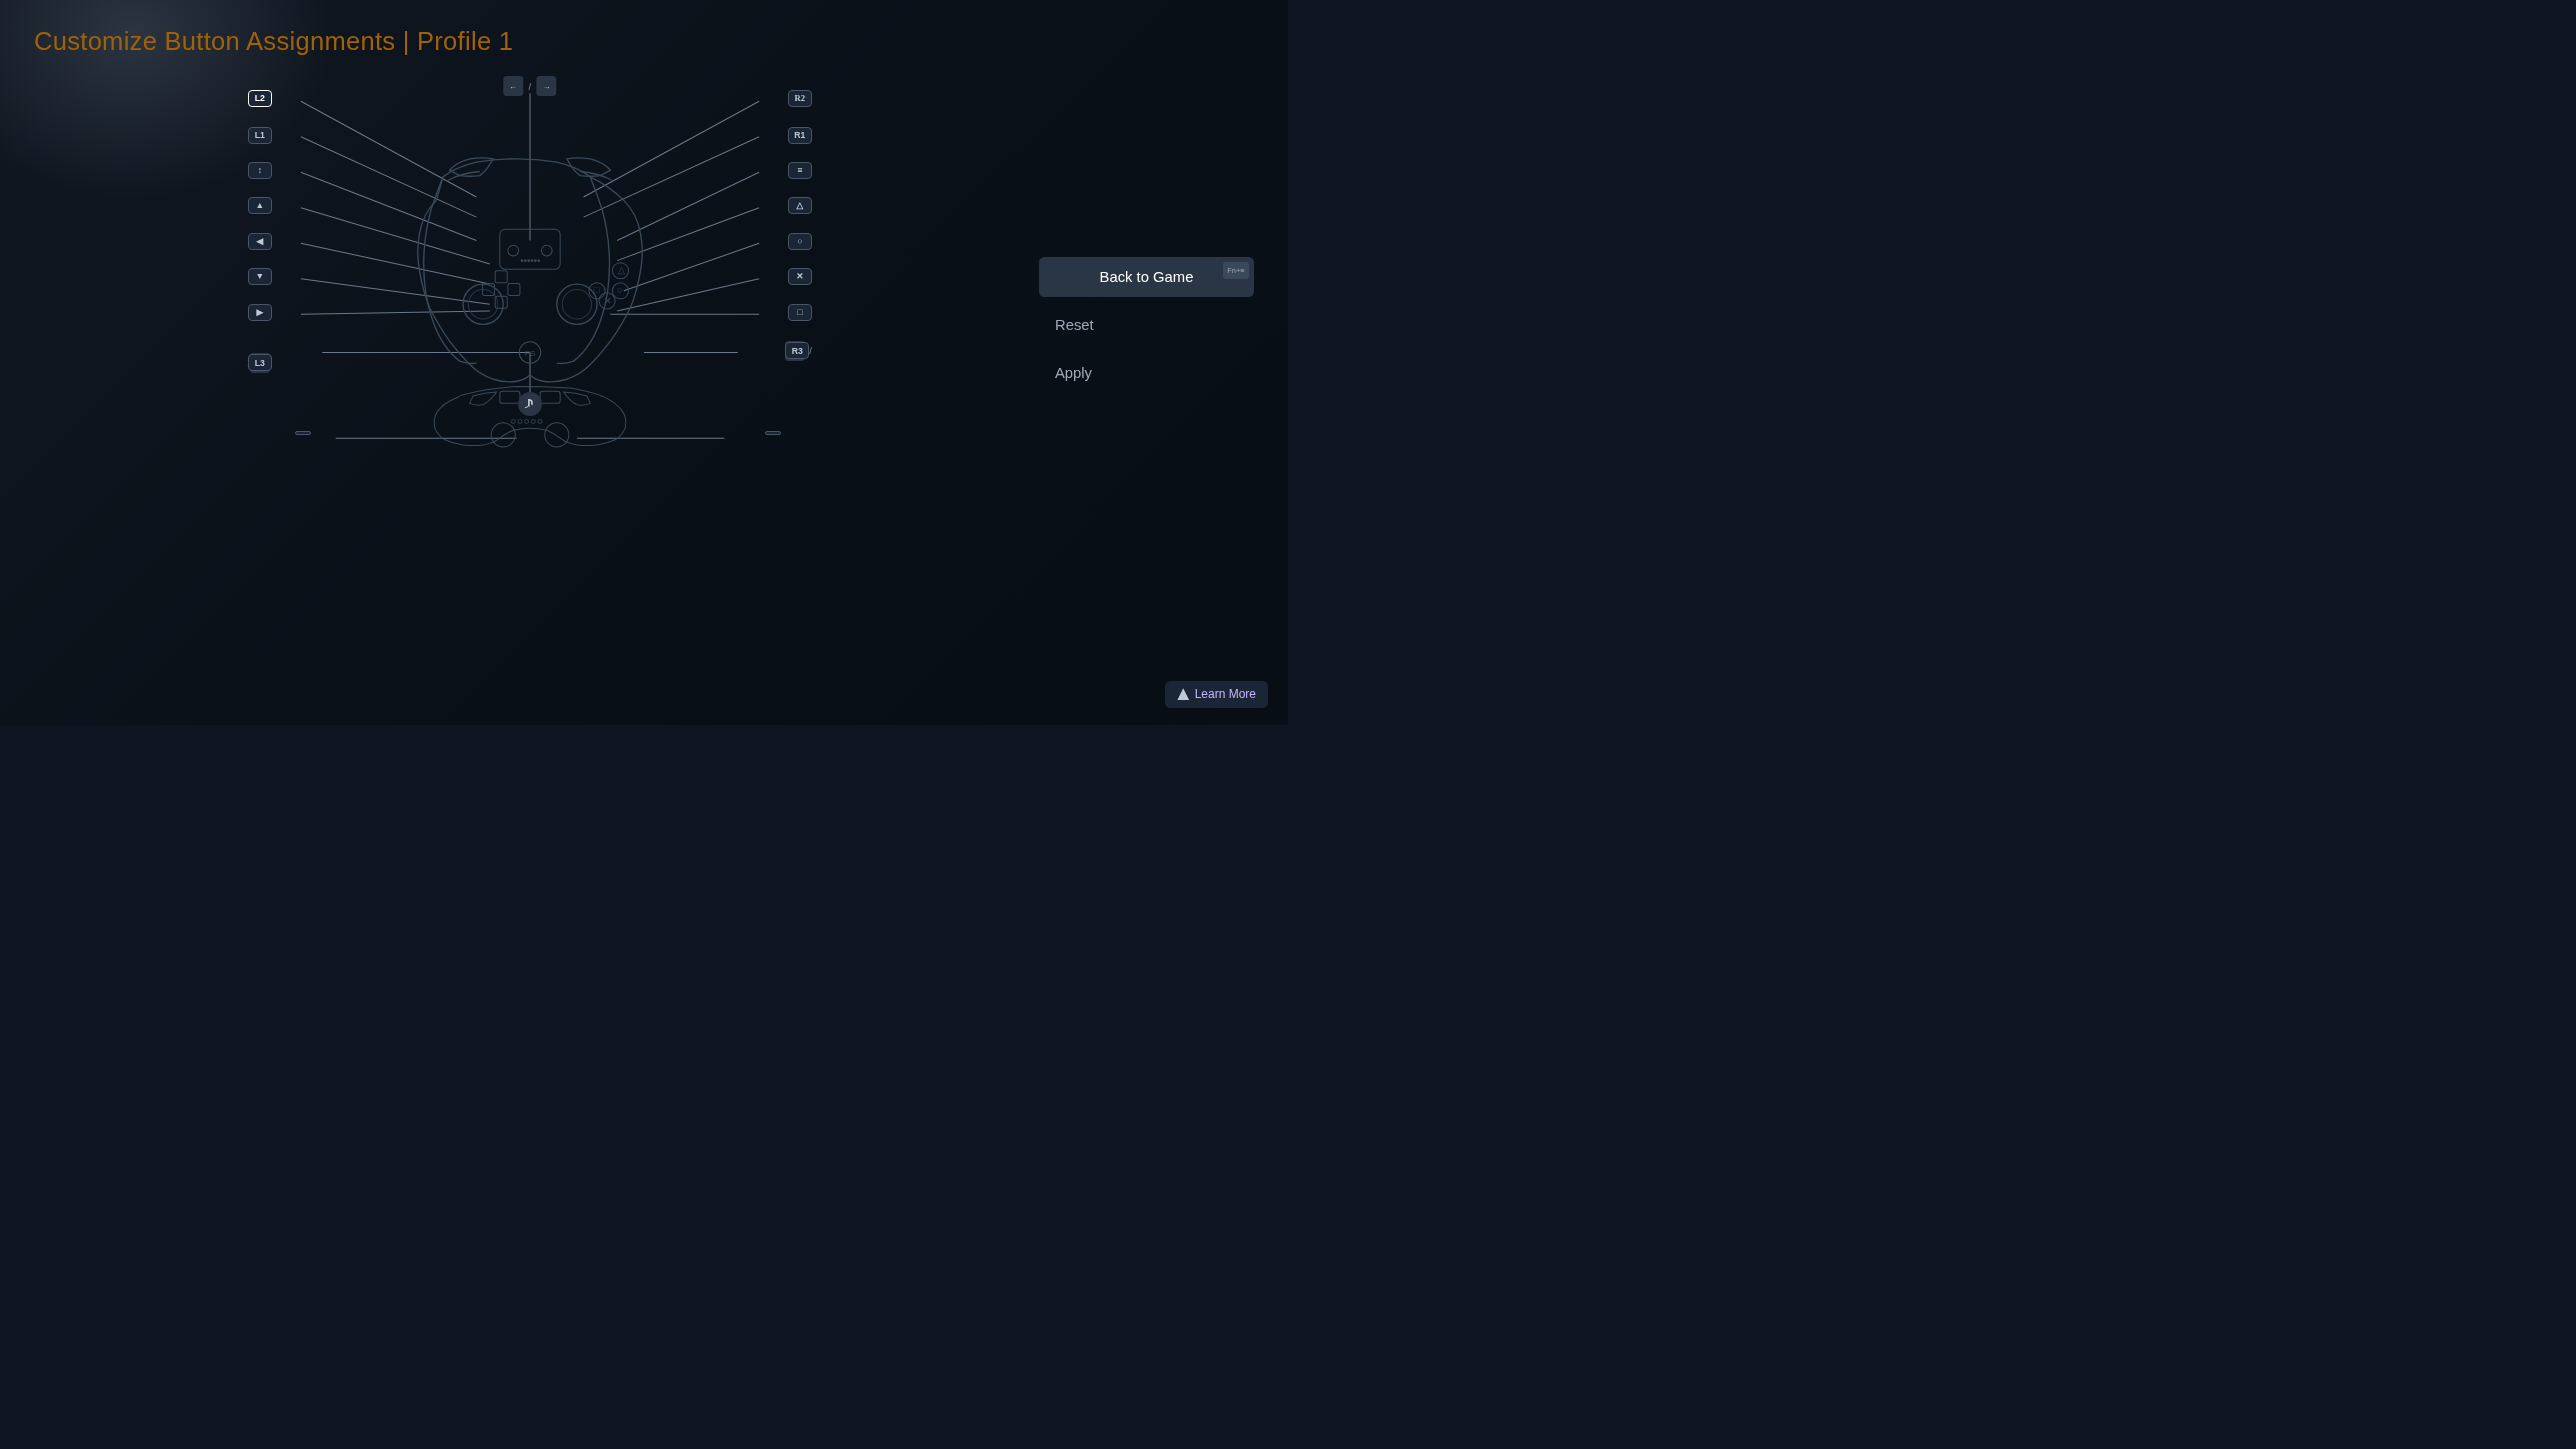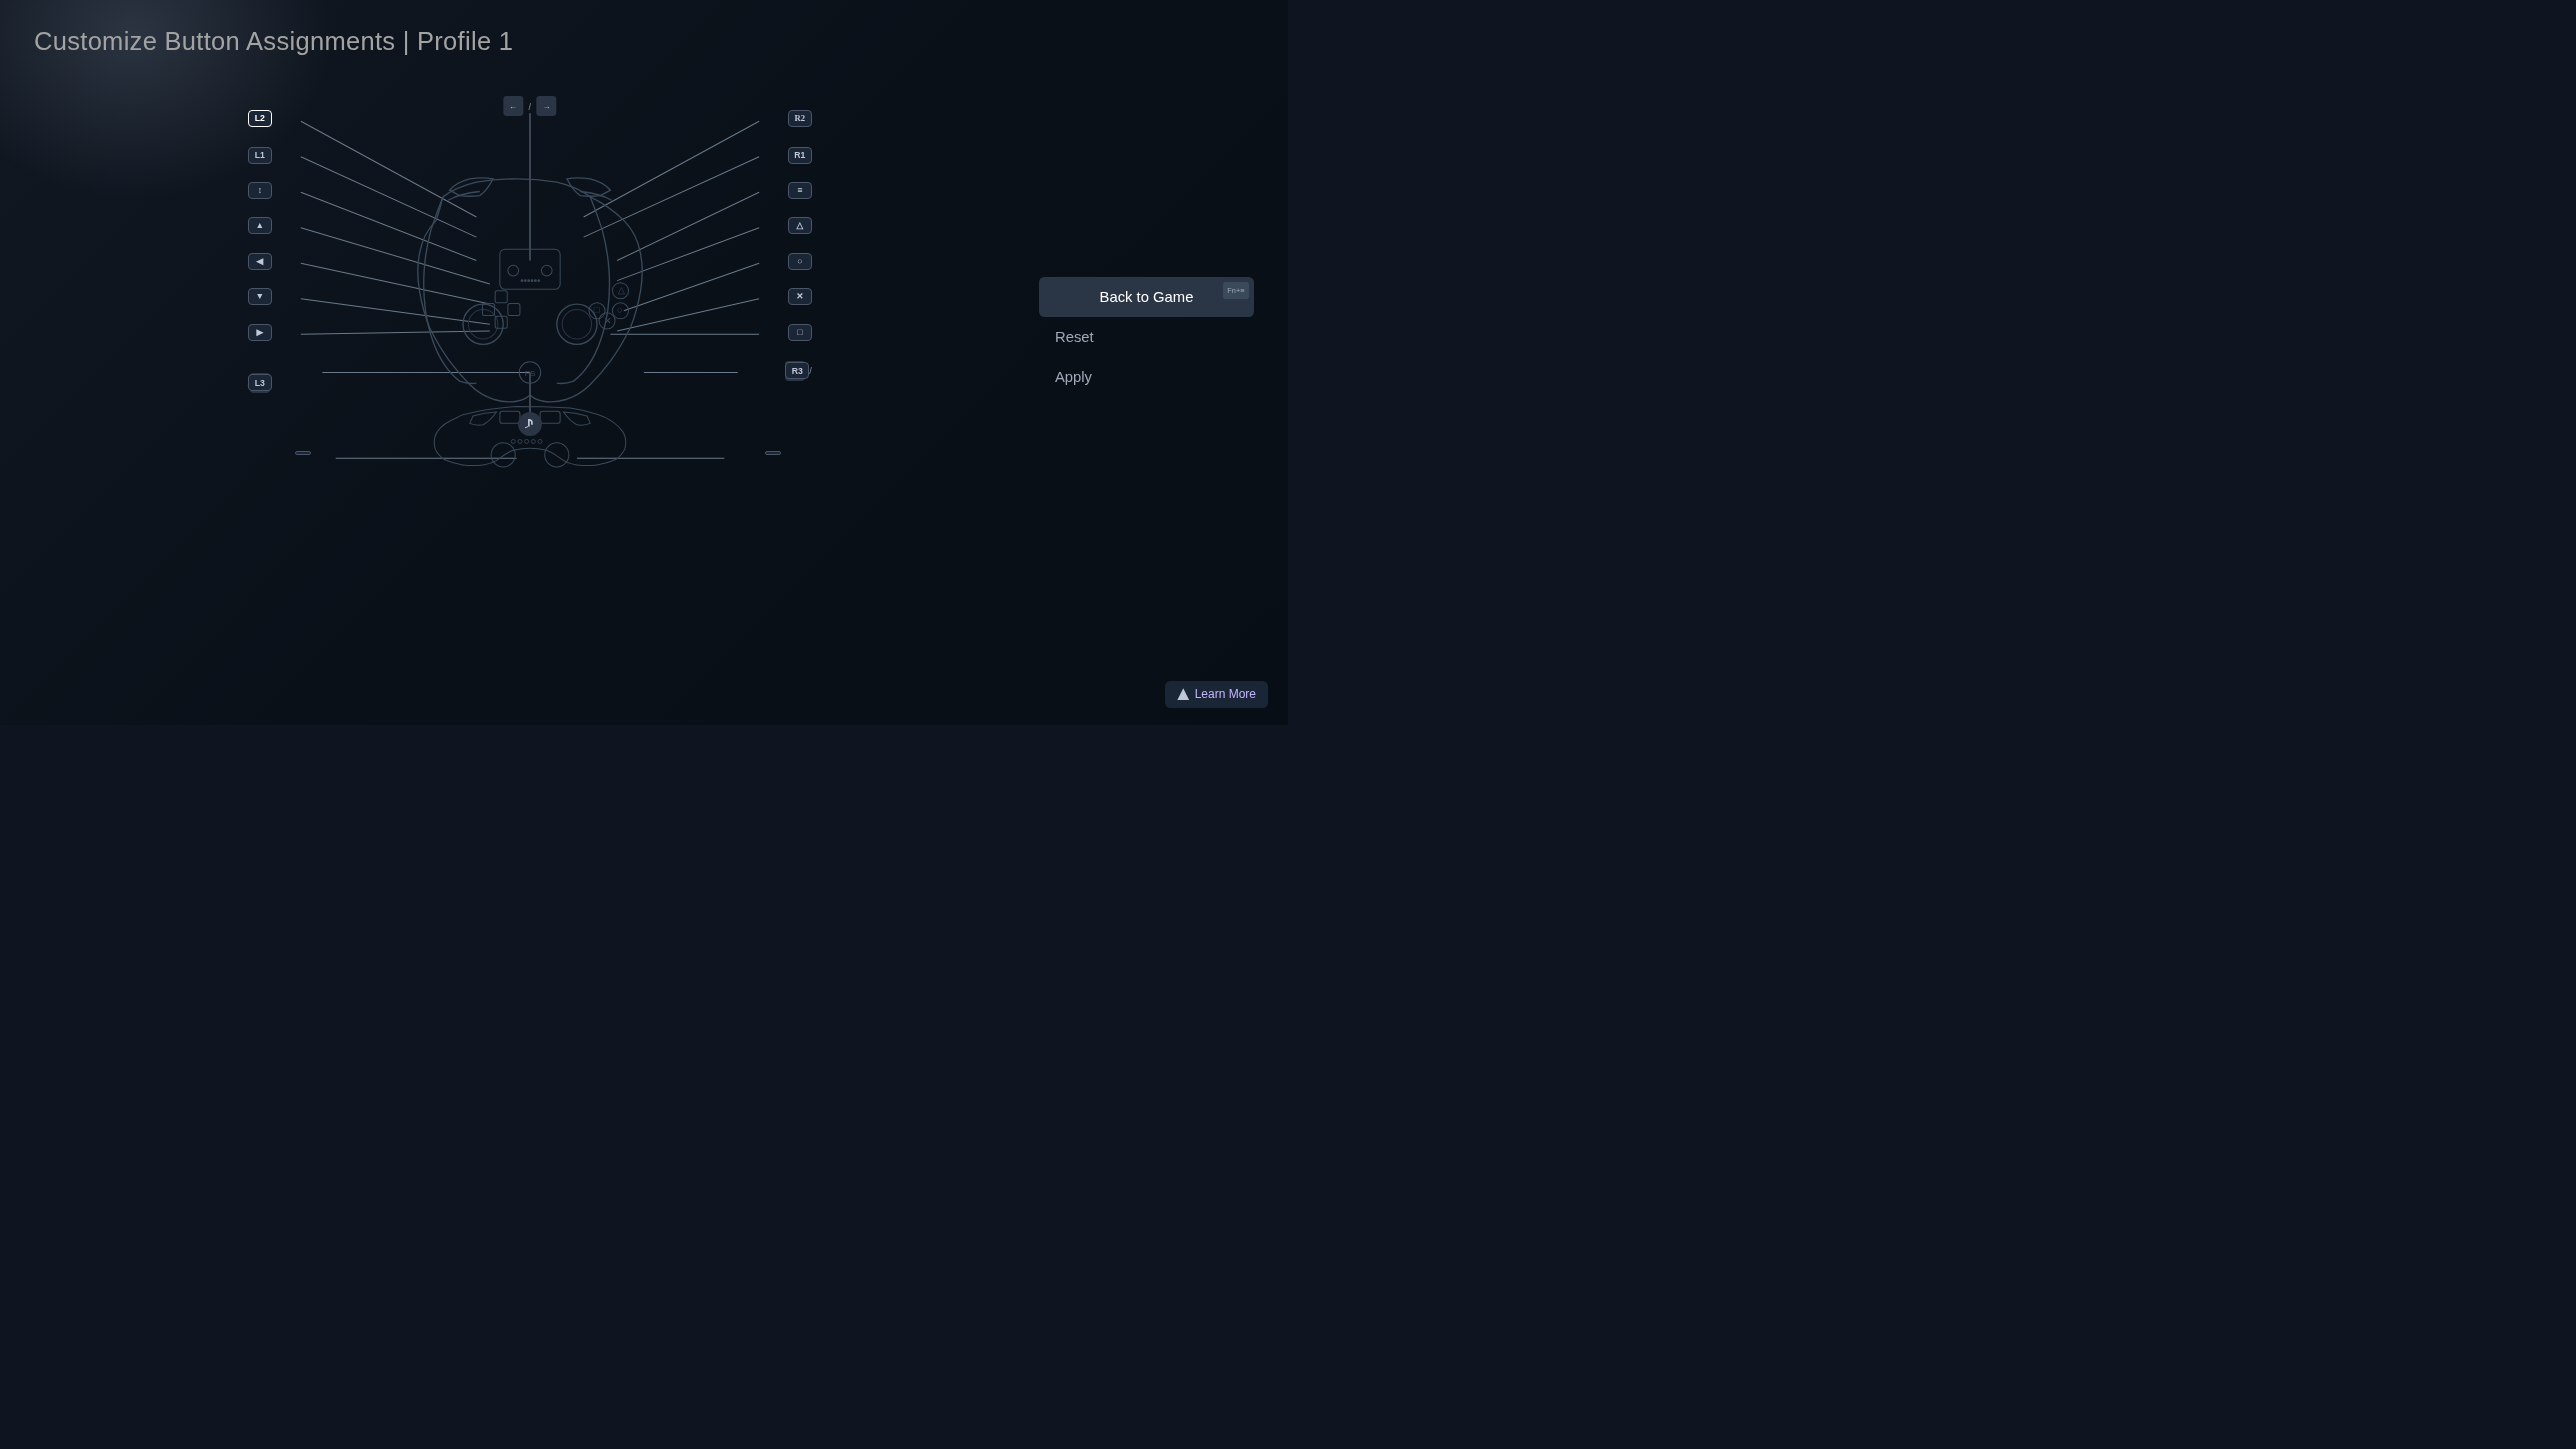--- a/index.html
+++ b/index.html
@@ -38,22 +38,21 @@
       z-index: 1;
       width: 100%;
       height: 100%;
       padding: 27px 34px;
     }
 
     
     .page-title {
       font-size: 25.5px;
       font-weight: 300;
-      color: #a3a3a3;
-      margin-bottom: 20px;
+      color: #a16207;
       letter-spacing: 0.3px;
     }
 
     
     .main-content {
       display: flex;
       width: 100%;
       height: calc(100% - 54px);
       gap: 13.4px;
     }
@@ -116,20 +115,21 @@
     .btn-circle { top: 170px; right: 0; }
     .btn-cross { top: 205px; right: 0; }
     .btn-square { top: 241px; right: 0; }
 
     
     .right-panel {
       width: 215px;
       display: flex;
       flex-direction: column;
       align-items: stretch;
+      gap: 8px;
       padding-top: 201px;
     }
 
     .back-to-game-btn {
       background: #2a3545;
       border: none;
       border-radius: 5.4px;
       color: #ffffff;
       font-size: 14.8px;
       font-weight: 500;

